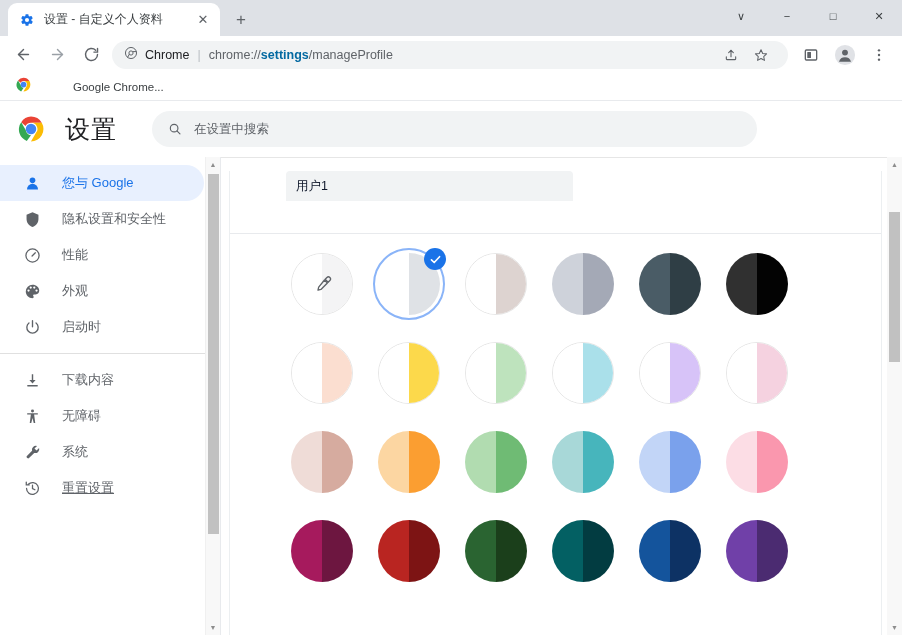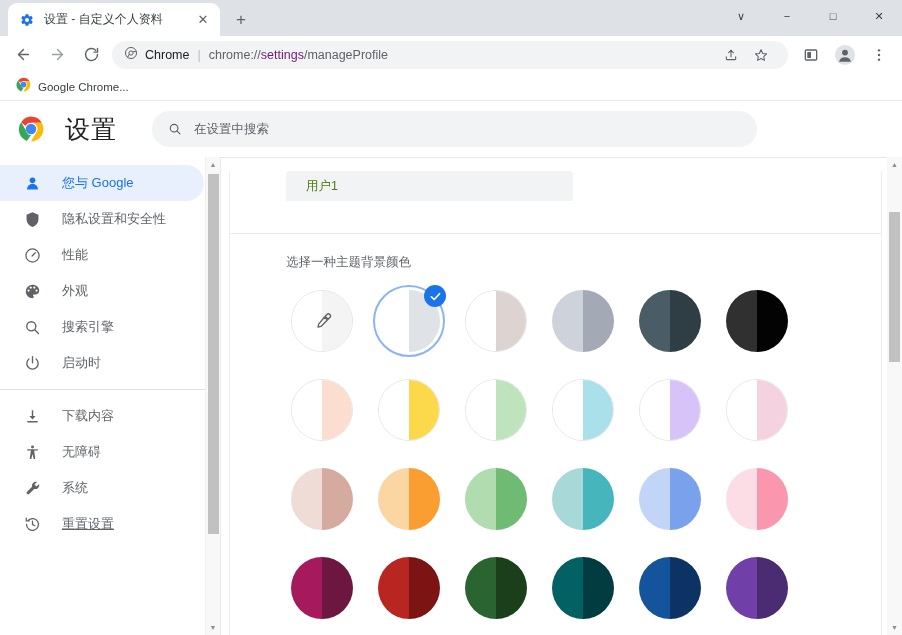--- a/index.html
+++ b/index.html
@@ -65,31 +65,31 @@
   .omnibox {
     flex:1; height:28px; margin:0 6px 0 4px;
     background:#f1f3f4; border-radius:14px;
     display:flex; align-items:center; padding:0 12px;
     font-size:12.5px; color:#202124;
     min-width:0;
   }
   .omni-chrome { color:#3c4043; margin-right:7px; }
   .omni-sep { color:#bdc1c6; margin:0 8px 0 0; }
   .omni-url { color:#5f6368; white-space:nowrap; overflow:hidden; }
-  .omni-url b { color:#701a75; font-weight:400; }
+  .omni-url b { color:#0369a1; font-weight:700; }
   .omni-icons { margin-left:auto; display:flex; align-items:center; }
   .omni-icons .tbtn { width:22px; height:22px; margin:0 4px; }
 
   
   .bookmarks {
     height:28px; background:#ffffff;
     display:flex; align-items:center; padding:0 10px;
     border-bottom:1px solid #e8eaed;
   }
-  .bm { display:flex; align-items:center; padding:3px 6px; border-radius:4px; }
+  .bm { display:flex; align-items:center; padding:3px 6px; border-radius:4px;gap:35px; }
   .bm-label { font-size:11.5px; color:#3c4043; margin-left:7px; }
 
   
   .page { position:relative; height:calc(635px - 36px - 37px - 28px); background:#ffffff; overflow:hidden; }
 
   .settings-header {
     height:56px; display:flex; align-items:center;
     background:#ffffff; padding-left:18px;
     position:relative; z-index:3;
   }
@@ -142,22 +142,22 @@
     margin:0 20px 0 8px; background:#ffffff;
     border-left:1px solid #eceff1; border-right:1px solid #eceff1;
     height:100%;
     padding:0 56px;
     position:relative;
   }
   .namefield {
     margin-top:14px;
     width:287px; height:30px; background:#f1f3f4;
     border-radius:4px 4px 0 0;
-    display:flex; align-items:center; padding-left:20px;
-    font-size:12.5px; color:#4d7c0f;
+    display:flex; align-items:center; padding-left:10px;
+    font-size:12.5px; color:#0f172a;
   }
   .sep { height:1px; background:#e8eaed; margin:32px -56px 0 -56px; }
   .section-label { font-size:12.5px; color:#5f6368; margin-top:20px; }
 
   .swatch-grid {
     margin-top:16px;
     display:grid;
     grid-template-columns: repeat(6, 87px);
     row-gap: 21px;
   }
@@ -363,29 +363,20 @@
 
         <div class="navitem">
           <span class="nicon">
             <svg width="17" height="17" viewBox="0 0 24 24" fill="#5f6368">
                 <path d="M12 2.5A9.5 9.5 0 002.5 12c0 5.25 4.25 9.5 9.5 9.5 1 0 1.7-.7 1.7-1.6 0-.45-.17-.84-.45-1.13a1.6 1.6 0 01-.42-1.07c0-.9.72-1.6 1.62-1.6h1.9A5.65 5.65 0 0021.5 10.5c0-4.4-4.25-8-9.5-8zM6.4 12.2a1.6 1.6 0 110-3.2 1.6 1.6 0 010 3.2zm3.1-4.2a1.6 1.6 0 110-3.2 1.6 1.6 0 010 3.2zm5 0a1.6 1.6 0 110-3.2 1.6 1.6 0 010 3.2zm3.2 4.2a1.6 1.6 0 110-3.2 1.6 1.6 0 010 3.2z"></path>
               </svg>
           </span>
           <span class="nlabel">外观</span>
         </div>
 
-        <div class="navitem">
-          <span class="nicon">
-            <svg width="17" height="17" viewBox="0 0 24 24" fill="none" stroke="#5f6368" stroke-width="1.9" stroke-linecap="round">
-                <circle cx="10.3" cy="10.3" r="6.4"></circle>
-                <line x1="15.2" y1="15.2" x2="20.4" y2="20.4"></line>
-              </svg>
-          </span>
-          <span class="nlabel">搜索引擎</span>
-        </div>
 
 
         <div class="navitem">
           <span class="nicon">
             <svg width="17" height="17" viewBox="0 0 24 24" fill="none" stroke="#5f6368" stroke-width="1.9" stroke-linecap="round">
                 <path d="M7 5.7a8 8 0 1010 0"></path>
                 <line x1="12" y1="2.5" x2="12" y2="11"></line>
               </svg>
           </span>
           <span class="nlabel">启动时</span>
@@ -443,21 +434,20 @@
 
       <div class="main">
         <div class="clip-top"></div>
         <div class="main-inner">
           <div class="card">
 
             <div class="namefield">用户1</div>
 
             <div class="sep"></div>
 
-            <div class="section-label">选择一种主题背景颜色</div>
 
             <div class="swatch-grid">
                 <div class="sw-wrap">
                   <div class="sw ring">
                     <div class="half" style="background: rgb(255, 255, 255);"></div>
                     <div class="half" style="background: rgb(244, 244, 245);"></div>
                   </div>
                   <div class="eyedrop">
                     <svg width="19" height="19" viewBox="0 0 24 24" fill="none" stroke="#5f6368" stroke-width="1.7" stroke-linecap="round" stroke-linejoin="round">
                       <path d="M17.6 3.2a2.6 2.6 0 013.7 3.7l-2.2 2.2-3.7-3.7z"></path>

